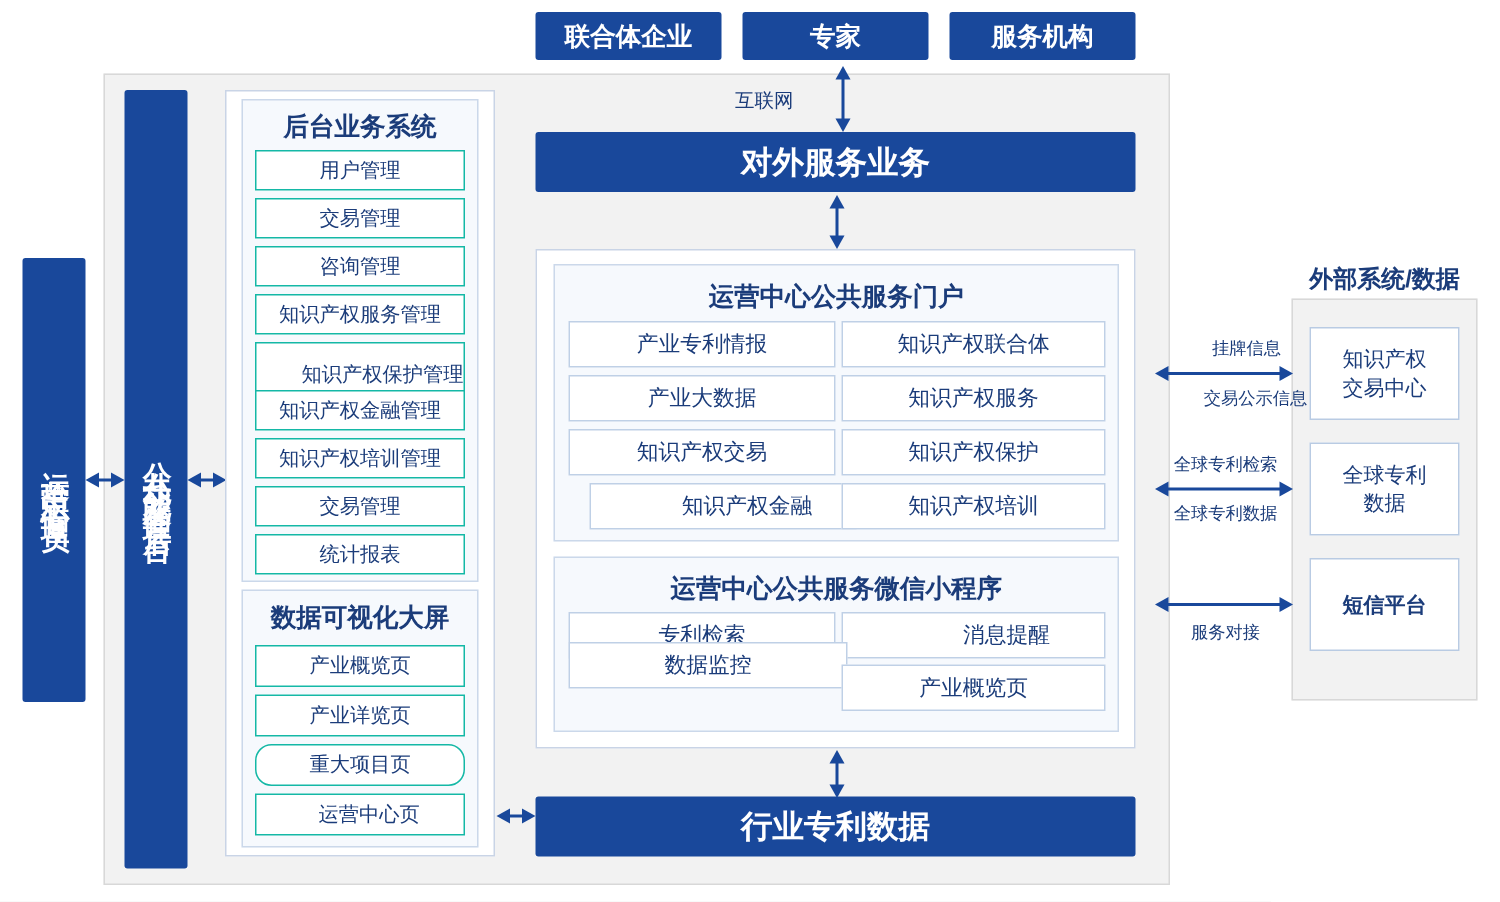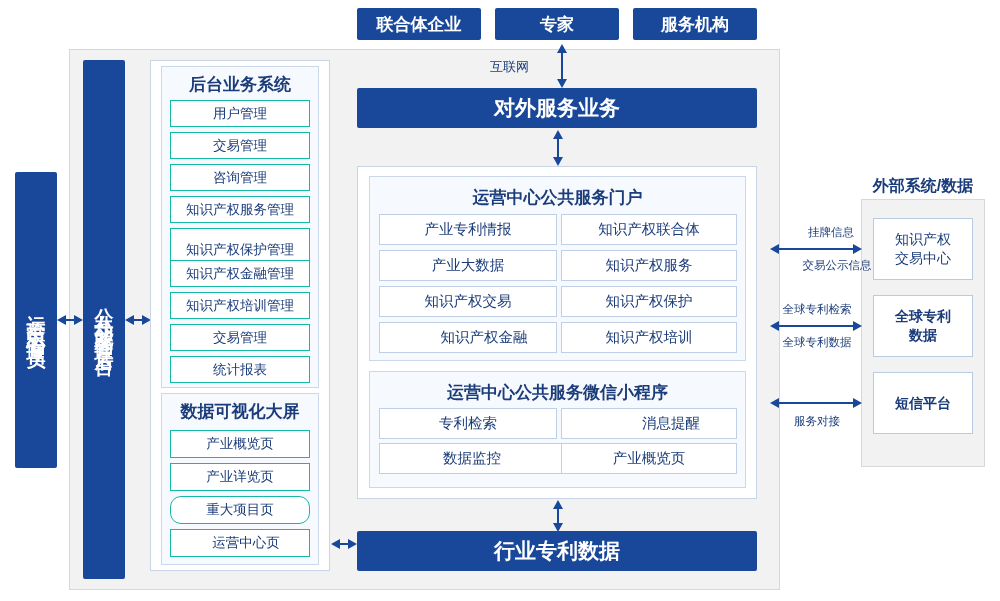--- a/index.html
+++ b/index.html
@@ -131,21 +131,21 @@
   </div>
 <div class="abs cell center" style="left:170px;top:132px;width:140px;height:27px;">
   <span>交易管理</span>
   </div>
 <div class="abs cell center" style="left:170px;top:164px;width:140px;height:27px;">
   <span>咨询管理</span>
   </div>
 <div class="abs cell center" style="left:170px;top:196px;width:140px;height:27px;">
   <span>知识产权服务管理</span>
   </div>
-<div class="abs cell center" style="left:170px;top:228px;width:140px;height:43px;">
+<div class="abs cell center" style="left:170px;top:228px;width:140px;height:43px;justify-content:flex-end;">
   <span>知识产权保护管理</span>
   </div>
 <div class="abs cell center" style="left:170px;top:260px;width:140px;height:27px;">
   <span>知识产权金融管理</span>
   </div>
 <div class="abs cell center" style="left:170px;top:292px;width:140px;height:27px;">
   <span>知识产权培训管理</span>
   </div>
 <div class="abs cell center" style="left:170px;top:324px;width:140px;height:27px;">
   <span>交易管理</span>
@@ -194,38 +194,38 @@
   </div>
 <div class="abs cell-blue center" style="left:561px;top:250px;width:176px;height:31px;">
   <span>知识产权服务</span>
   </div>
 <div class="abs cell-blue center" style="left:379px;top:286px;width:178px;height:31px;">
   <span>知识产权交易</span>
   </div>
 <div class="abs cell-blue center" style="left:561px;top:286px;width:176px;height:31px;">
   <span>知识产权保护</span>
   </div>
-<div class="abs cell-blue center" style="left:379px;top:322px;width:178px;height:31px;padding-left:32px;">
+<div class="abs cell-blue center" style="left:393px;top:322px;width:178px;height:31px;padding-left:32px;">
   <span>知识产权金融</span>
   </div>
 <div class="abs cell-blue center" style="left:561px;top:322px;width:176px;height:31px;">
   <span>知识产权培训</span>
   </div>
 
 <div class="abs subpanel" style="left:369px;top:371px;width:377px;height:117px;"></div>
 <div class="abs center paneltitle" style="left:369px;top:379px;width:377px;height:26px;">
   <span>运营中心公共服务微信小程序</span>
 </div>
 <div class="abs cell-blue center" style="left:379px;top:408px;width:178px;height:31px;">
   <span>专利检索</span>
   </div>
 <div class="abs cell-blue center" style="left:561px;top:408px;width:176px;height:31px;padding-left:44px;">
   <span>消息提醒</span>
   </div>
-<div class="abs cell-blue center" style="left:379px;top:443px;width:186px;height:31px;">
+<div class="abs cell-blue center" style="left:379px;top:428px;width:186px;height:31px;">
   <span>数据监控</span>
   </div>
 <div class="abs cell-blue center" style="left:561px;top:443px;width:176px;height:31px;">
   <span>产业概览页</span>
   </div>
 
 <svg class="arrow" style="left:546px;top:500px;width:24px;height:32px;">
   <line class="ln" x1="12" y1="4" x2="12" y2="28"></line>
   <polygon points="12,0 7,9 17,9" fill="#19489b"></polygon>
   <polygon points="12,32 7,23 17,23" fill="#19489b"></polygon>
@@ -237,21 +237,21 @@
 
 <div class="abs greyframe" style="left:861px;top:199px;width:124px;height:268px;"></div>
 <div class="abs center paneltitle" style="left:861px;top:174px;width:124px;height:24px;font-size:16px;">
   <span>外部系统/数据</span>
 </div>
 
 <div class="abs ext-cell center" style="left:873px;top:218px;width:100px;height:62px;flex-direction:column;">
   <span>知识产权</span>
   <span>交易中心</span>
 </div>
-<div class="abs ext-cell center" style="left:873px;top:295px;width:100px;height:62px;flex-direction:column;font-weight:bold;">
+<div class="abs ext-cell center" style="left:873px;top:295px;width:100px;height:62px;flex-direction:column;font-weight:normal;">
   <span>全球专利</span>
   <span>数据</span>
 </div>
 <div class="abs ext-cell center" style="left:873px;top:372px;width:100px;height:62px;font-weight:bold;">
   <span>短信平台</span>
 </div>
 
 <svg class="arrow" style="left:770px;top:237px;width:92px;height:24px;">
   <line class="ln" x1="5" y1="12" x2="87" y2="12"></line>
   <polygon points="0,12 9,7 9,17" fill="#19489b"></polygon>

